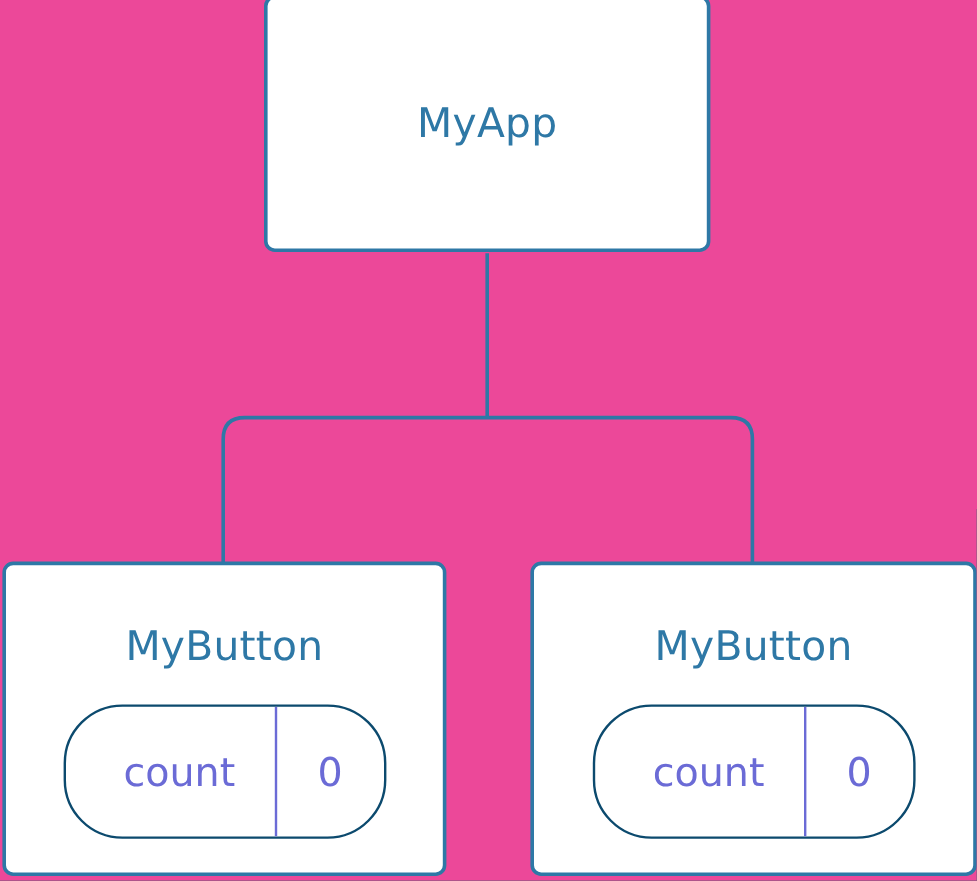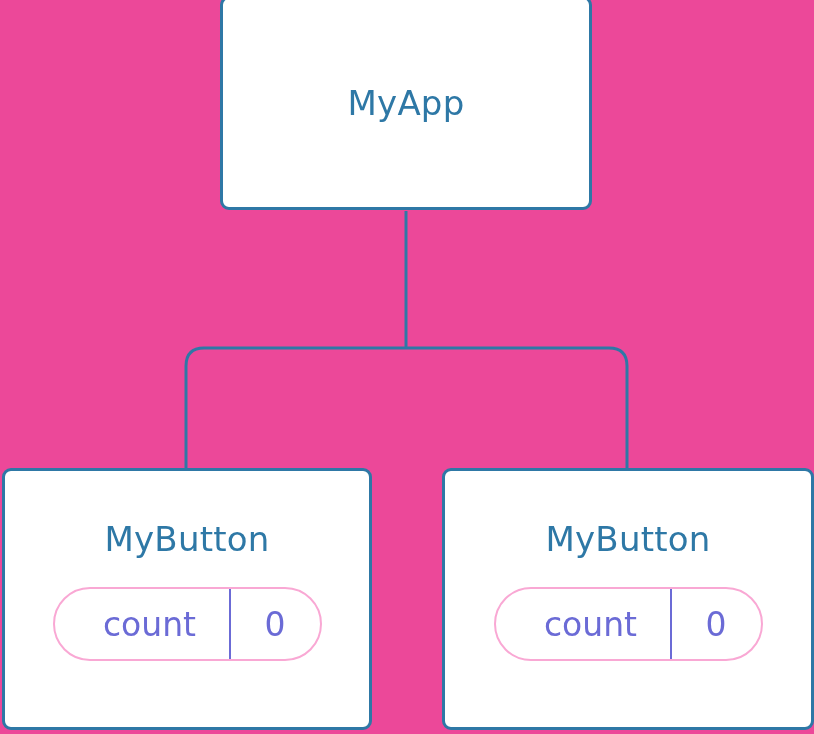--- a/index.html
+++ b/index.html
@@ -69,24 +69,24 @@
     white-space: nowrap;
   }
   .node-child .node-title {
     margin-top: 51px;
     text-align: right;
   }
 
   
   .prop-pill {
     margin-top: 31px;
-    height: 74px;
+    height: 112px;
     display: flex;
     align-items: stretch;
-    border: 2px solid #f9a8d4;
+    border: 2px solid #0c4a6e;
     border-radius: 49px;
     box-sizing: border-box;
     background: transparent;
     overflow: hidden;
   }
   .prop-key,
   .prop-val {
     display: flex;
     align-items: center;
     justify-content: center;

